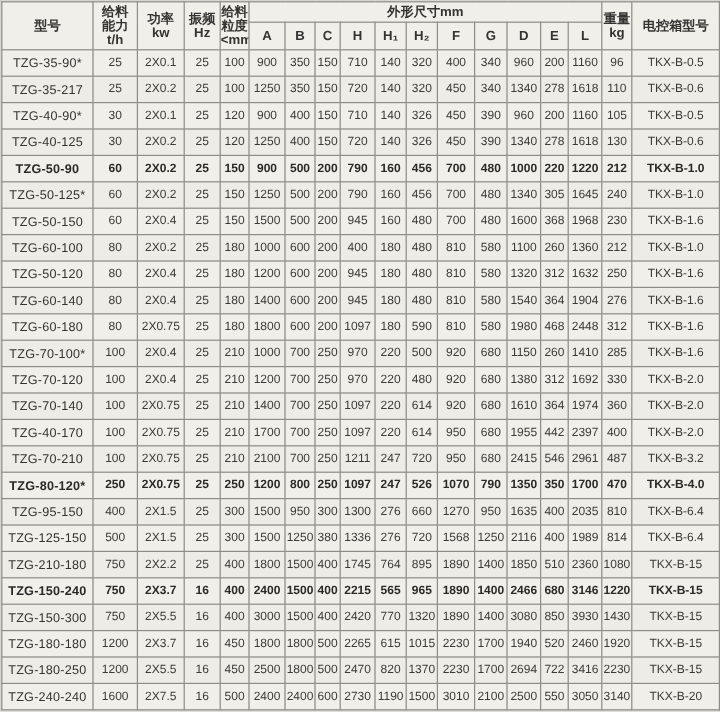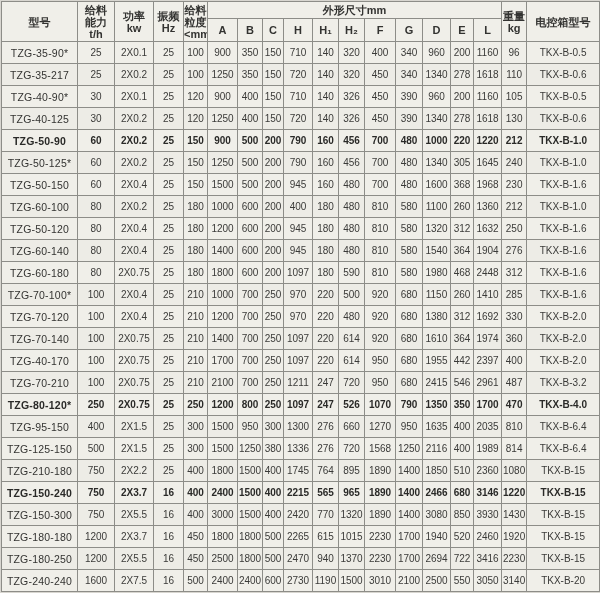--- a/index.html
+++ b/index.html
@@ -575,21 +575,21 @@
         <tr>
           <td class="model">TZG-180-250</td>
           <td>1200</td>
           <td>2X5.5</td>
           <td>16</td>
           <td>450</td>
           <td>2500</td>
           <td>1800</td>
           <td>500</td>
           <td>2470</td>
-          <td>940</td>
+          <td>820</td>
           <td>1370</td>
           <td>2230</td>
           <td>1700</td>
           <td>2694</td>
           <td>722</td>
           <td>3416</td>
           <td>2230</td>
           <td class="box">TKX-B-15</td>
         </tr>
         <tr>

